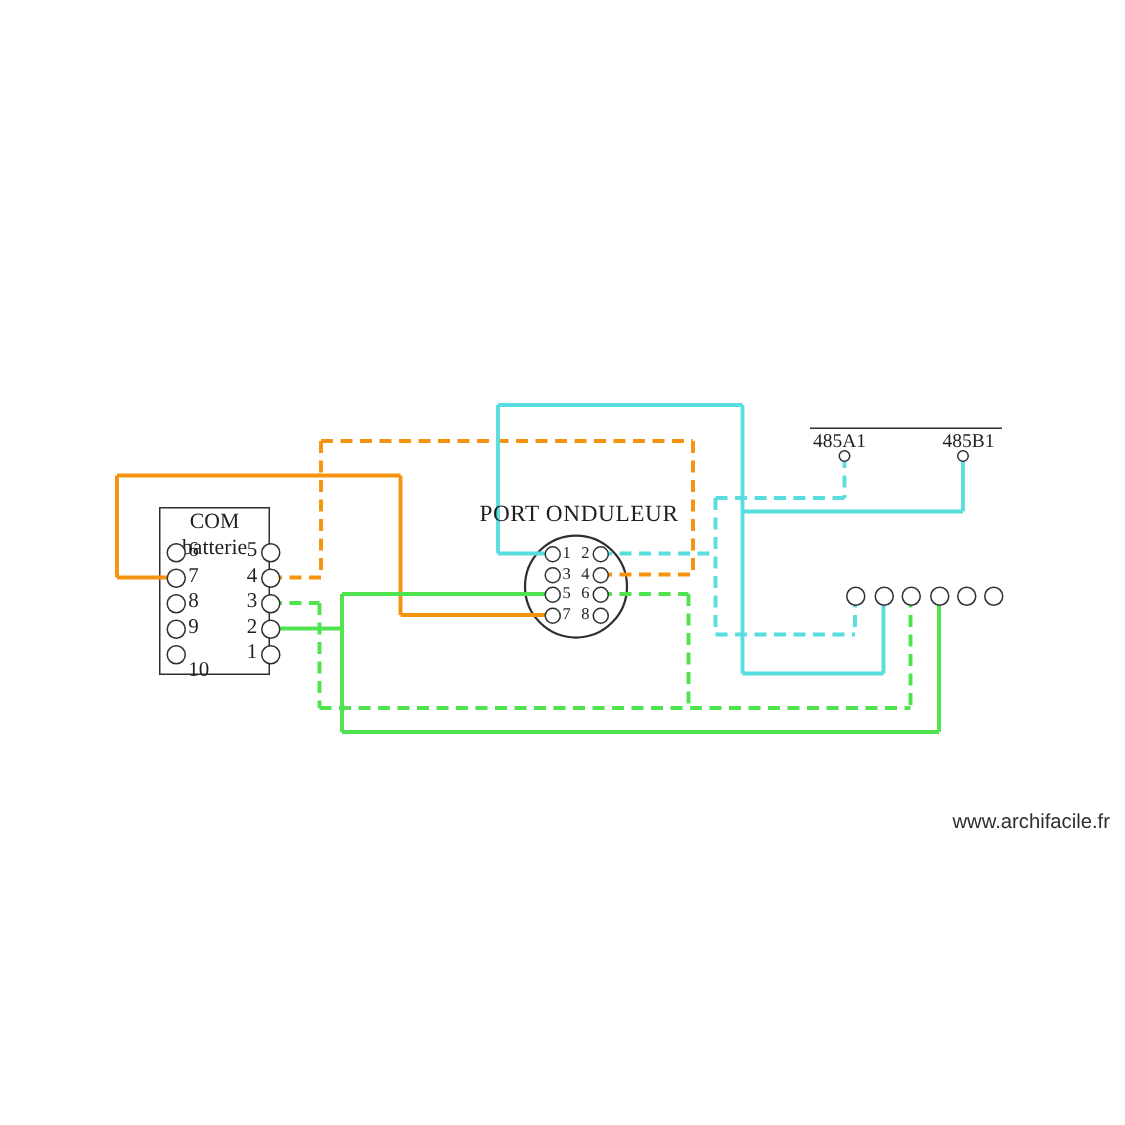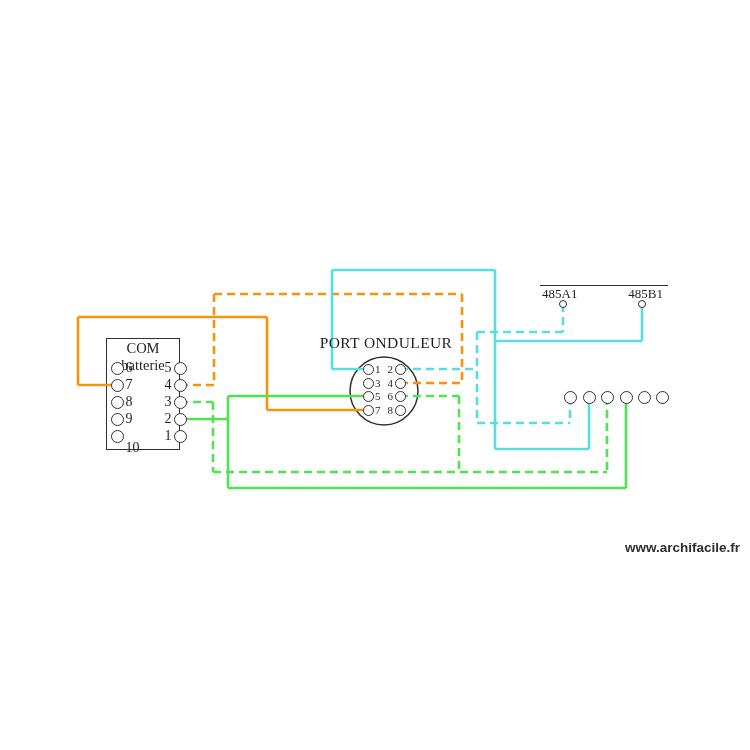--- a/index.html
+++ b/index.html
@@ -115,14 +115,14 @@
       <div class="pin" style="left: 559px; top: 300px; width: 8px; height: 8px;"></div>
       <div class="pin" style="left: 638px; top: 300px; width: 8px; height: 8px;"></div>
       <div class="pin" style="left: 563.5px; top: 390.5px; width: 13px; height: 13px;"></div>
       <div class="pin" style="left: 582.5px; top: 390.5px; width: 13px; height: 13px;"></div>
       <div class="pin" style="left: 600.5px; top: 390.5px; width: 13px; height: 13px;"></div>
       <div class="pin" style="left: 619.5px; top: 390.5px; width: 13px; height: 13px;"></div>
       <div class="pin" style="left: 637.5px; top: 390.5px; width: 13px; height: 13px;"></div>
       <div class="pin" style="left: 655.5px; top: 390.5px; width: 13px; height: 13px;"></div>
     </div>
 
-  <div class="watermark" id="watermark" style="right: 10px; top: 540px; font-weight: bold;">www.archifacile.fr</div>
+  <div class="watermark" id="watermark" style="right: 10px; top: 540px;">www.archifacile.fr</div>
 </div>
 
 </body></html>

